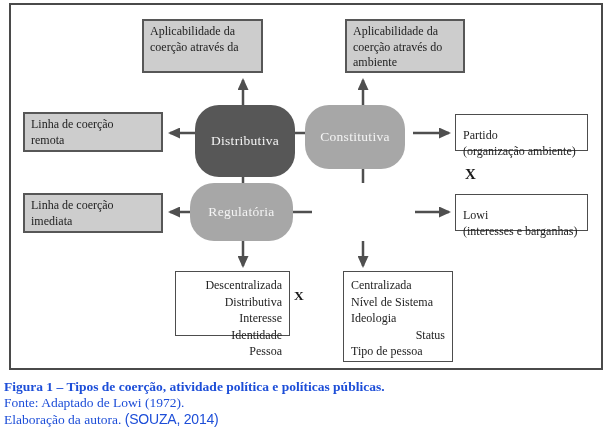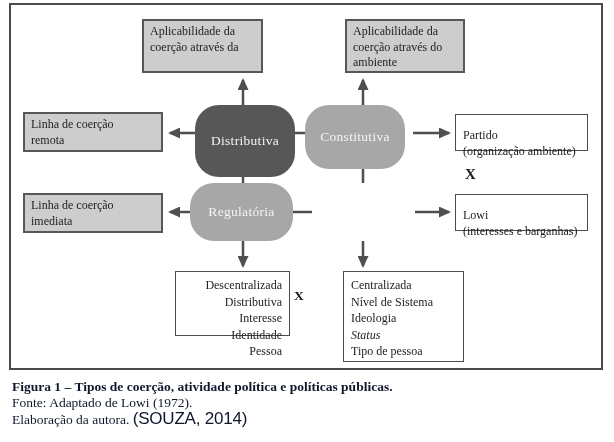--- a/index.html
+++ b/index.html
@@ -18,38 +18,38 @@
     padding:3px 6px;color:#222;
   }
   
   .wbox{
     position:absolute;background:#ffffff;border:1.5px solid #4d4d4d;
     box-sizing:border-box;font-size:12px;line-height:16px;
     padding:12px 7px;color:#222;
   }
   .wbox.list{line-height:16.6px;padding-top:5px;}
   .align-right{text-align:right;}
-  .italic{font-style:italic;}
+  .italic{text-align:right;}
   
   .node{
     position:absolute;border-radius:24px;color:#f4f4f4;
     display:flex;align-items:center;justify-content:center;
     font-size:13.5px;letter-spacing:.3px;
   }
   .node.dark{background:#575757;}
   .node.light{background:#a7a7a7;}
   .xmark{
     position:absolute;font-weight:bold;font-size:15px;color:#1a1a1a;
     font-family:"Liberation Serif", serif;
   }
   .arrow-layer{position:absolute;left:0;top:0;width:614px;height:442px;}
   
-  .caption-line{position:absolute;left:12px;font-size:13.5px;line-height:16px;color:#0f172a;}
+  .caption-line{position:absolute;left:4px;font-size:13.5px;line-height:16px;color:#1d4ed8;}
   .cap-title{font-weight:bold;}
-  .cap-citation{font-family:"Liberation Sans", sans-serif;font-size:17px;letter-spacing:-0.2px;}
+  .cap-citation{font-family:"Liberation Sans", sans-serif;font-size:14px;letter-spacing:-0.2px;}
 </style>
 </head>
 <body>
 
 <div id="stage">
 
   <div class="frame"></div>
 
   <svg class="arrow-layer" width="614" height="442" viewBox="0 0 614 442">
     <defs>
@@ -113,21 +113,21 @@
   </div>
 
   <div class="wbox list align-right" style="left:147px;top:271px;width:115px;height:65px;margin-left:28px;">
     <div>Descentralizada</div>
     <div>Distributiva</div>
     <div>Interesse</div>
     <div>Identidade</div>
     <div>Pessoa</div>
   </div>
   <div class="xmark" style="left:294px;top:288px;font-size:13.5px;">X</div>
-  <div class="wbox list" style="left:343px;top:271px;width:121px;height:91px;">
+  <div class="wbox list" style="left:343px;top:271px;width:110px;height:91px;">
     <div>Centralizada</div>
     <div>Nível de Sistema</div>
     <div>Ideologia</div>
     <div class="italic">Status</div>
     <div>Tipo de pessoa</div>
   </div>
 
   <div class="caption-line cap-title" style="top:379px;">Figura 1 – Tipos de coerção, atividade política e políticas públicas.</div>
   <div class="caption-line" style="top:395px;">Fonte: Adaptado de Lowi (1972).</div>
   <div class="caption-line" style="top:411px;">

